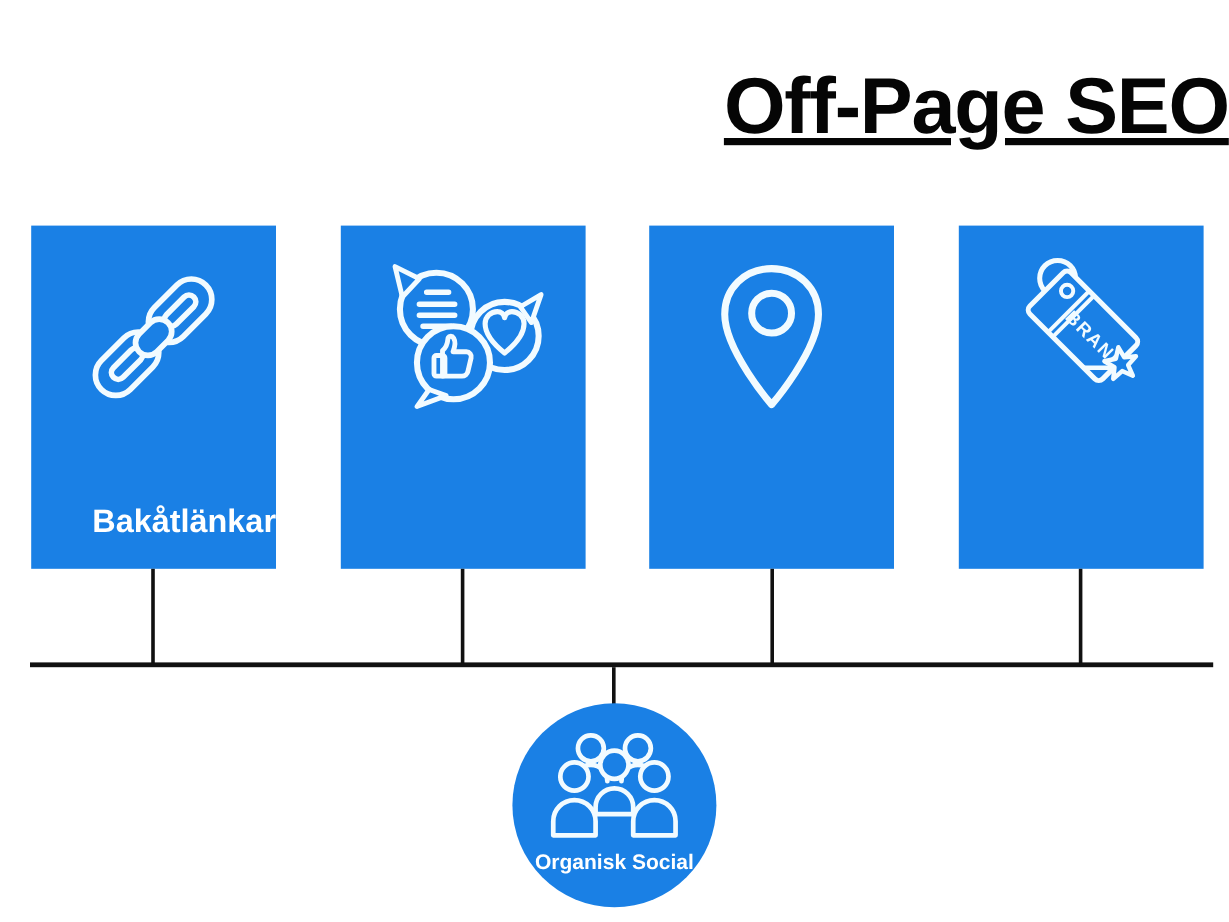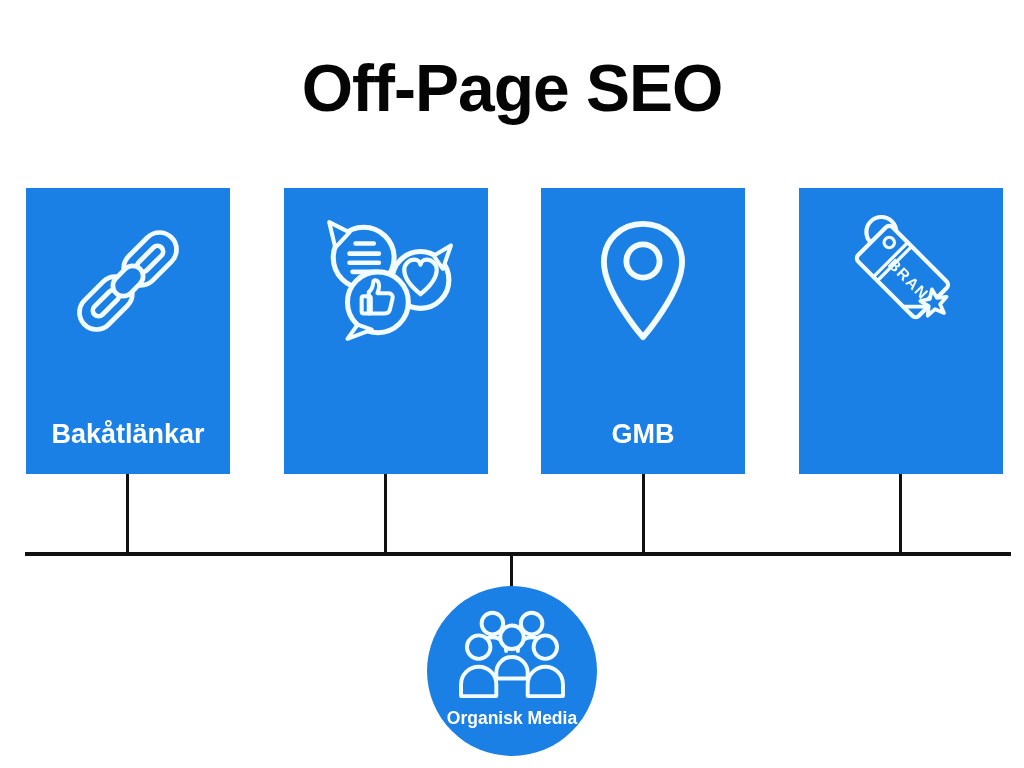--- a/index.html
+++ b/index.html
@@ -11,38 +11,38 @@
   }
   html,body{margin:0;padding:0;}
   body{
     background:var(--background);
     font-family:"Liberation Sans", sans-serif;
     width:1024px;height:768px;overflow:hidden;
   }
   .canvas{position:relative;width:1024px;height:768px;background:var(--background);}
   .title{
     position:absolute;top:50px;left:0;width:100%;
-    text-align:center;font-size:66px;font-weight:800;
-    letter-spacing:-1px;color:var(--title-black);
+    text-align:right;font-size:66px;font-weight:800;
+    letter-spacing:-1px;color:var(--title-black);text-decoration:underline;
   }
   .card{
     position:absolute;top:188px;width:204px;height:286px;
     background:var(--card-blue);color:var(--label-white);
   }
   .card-1{left:26px;}
   .card-2{left:284px;}
   .card-3{left:541px;}
   .card-4{left:799px;}
   .card .icon-wrap{
     position:absolute;top:0;left:0;width:100%;height:185px;
     display:flex;align-items:center;justify-content:center;color:#f2fbff;
   }
   .card .card-label{
     position:absolute;bottom:24px;left:0;width:100%;
-    text-align:center;font-size:27px;font-weight:bold;color:var(--label-white);
+    text-align:right;font-size:27px;font-weight:bold;color:var(--label-white);
   }
   .vline{position:absolute;width:3px;background:var(--line-black);}
   .vline-1{left:126px;top:474px;height:80px;}
   .vline-2{left:384px;top:474px;height:80px;}
   .vline-3{left:642px;top:474px;height:80px;}
   .vline-4{left:899px;top:474px;height:80px;}
   .hline{position:absolute;left:25px;top:552px;width:986px;height:4px;background:var(--line-black);}
   .vline-center{left:510px;top:556px;height:31px;}
   .circle-node{
     position:absolute;left:427px;top:586px;width:170px;height:170px;
@@ -106,21 +106,20 @@
     </div>
   </div>
 
   <div class="card card-3">
     <div class="icon-wrap">
       <svg width="98" height="125" viewBox="0 0 100 128">
         <path class="stroke" stroke-width="6" d="M50 6 C 27 6 10 23 10 45 C 10 76 50 122 50 122 C 50 122 90 76 90 45 C 90 23 73 6 50 6 Z"></path>
         <circle class="stroke" cx="50" cy="44" r="17" stroke-width="6"></circle>
       </svg>
     </div>
-    <div class="card-label">GMB</div>
   </div>
 
   <div class="card card-4">
     <div class="icon-wrap">
       <svg width="140" height="140" viewBox="0 0 150 150">
         <g transform="translate(-14 4) rotate(45 75 75)">
           <circle class="stroke" cx="30" cy="40" r="16" stroke-width="4.5"></circle>
           <rect class="masked" x="30" y="28" width="92" height="52" rx="5" stroke-width="4.5"></rect>
           <circle class="stroke" cx="44" cy="42" r="5.5" stroke-width="3.5"></circle>
           <path class="stroke" d="M58 28 V80 M64 28 V80" stroke-width="3.5"></path>
@@ -152,16 +151,16 @@
           <circle class="masked" cx="60" cy="34" r="12"></circle>
           <path class="masked" d="M44 76 v-6 a16 16 0 0 1 32 0 v6 Z"></path>
 
           <circle class="masked" cx="26" cy="44" r="12"></circle>
           <path class="masked" d="M8 94 v-12 a18 18 0 0 1 36 0 v12 Z"></path>
           <circle class="masked" cx="94" cy="44" r="12"></circle>
           <path class="masked" d="M76 94 v-12 a18 18 0 0 1 36 0 v12 Z"></path>
         </g>
       </svg>
     </div>
-    <div class="circle-label">Organisk Media</div>
+    <div class="circle-label">Organisk Social</div>
   </div>
 
 </div>
 
 </body></html>

